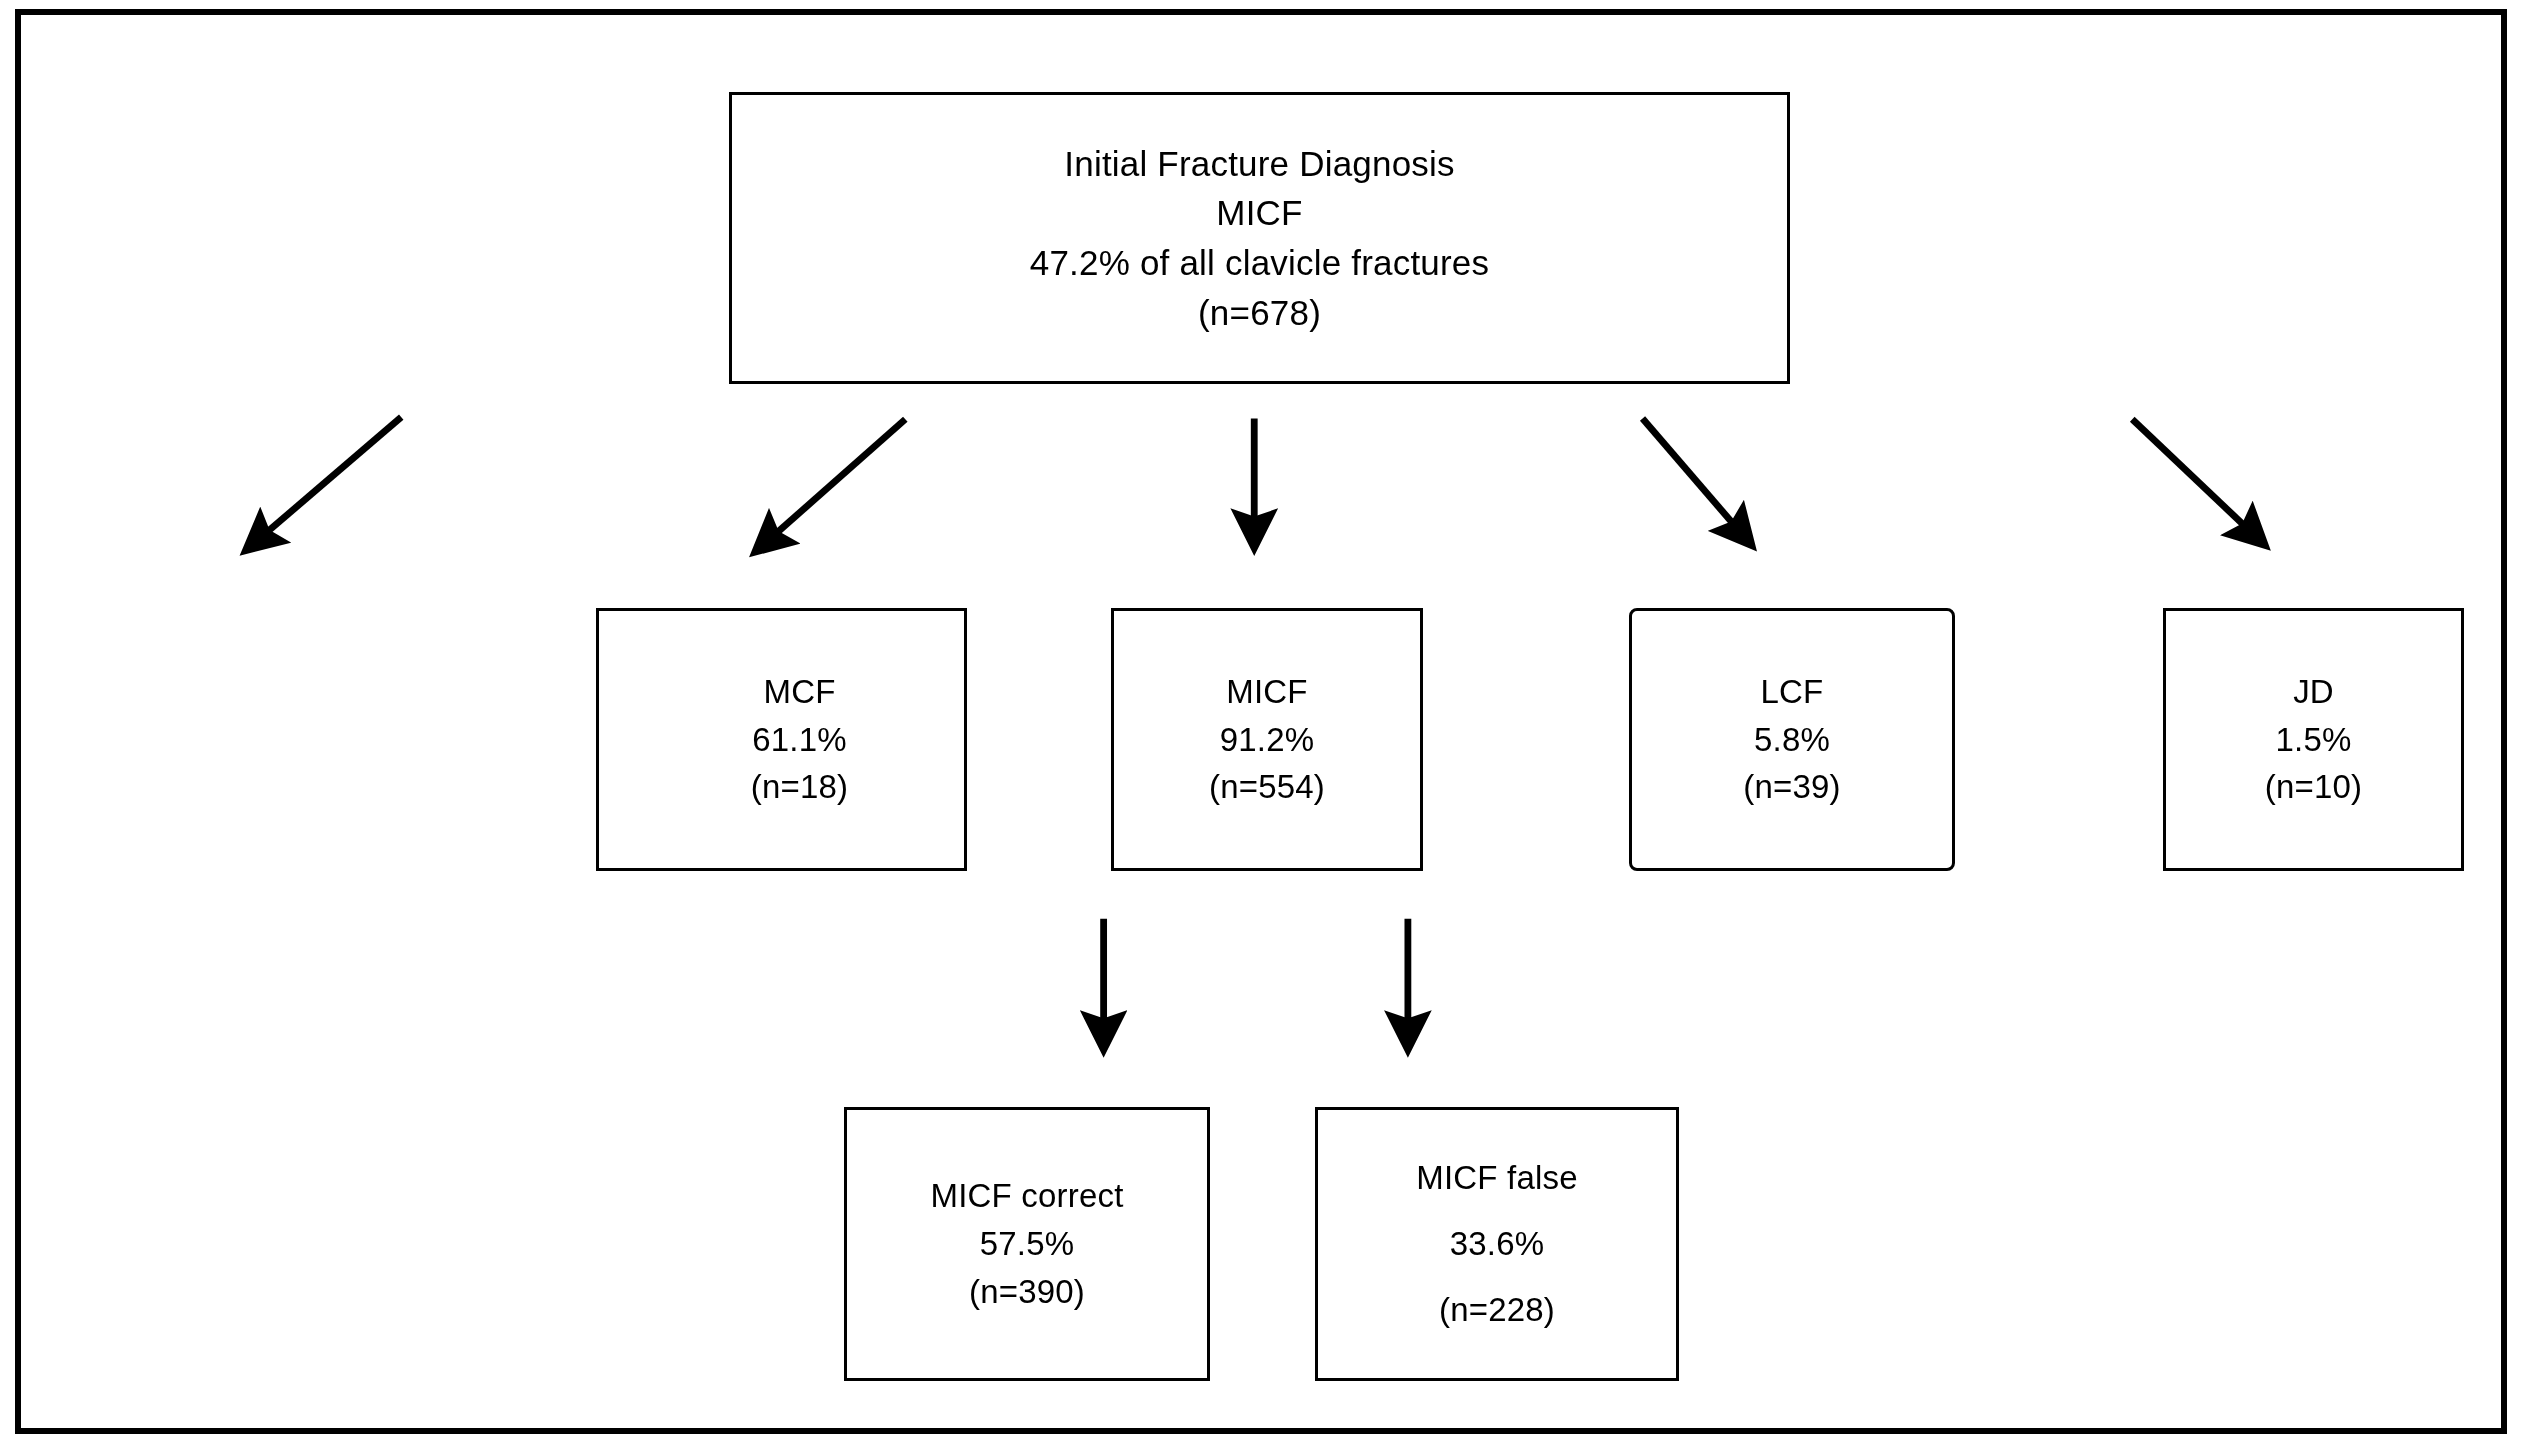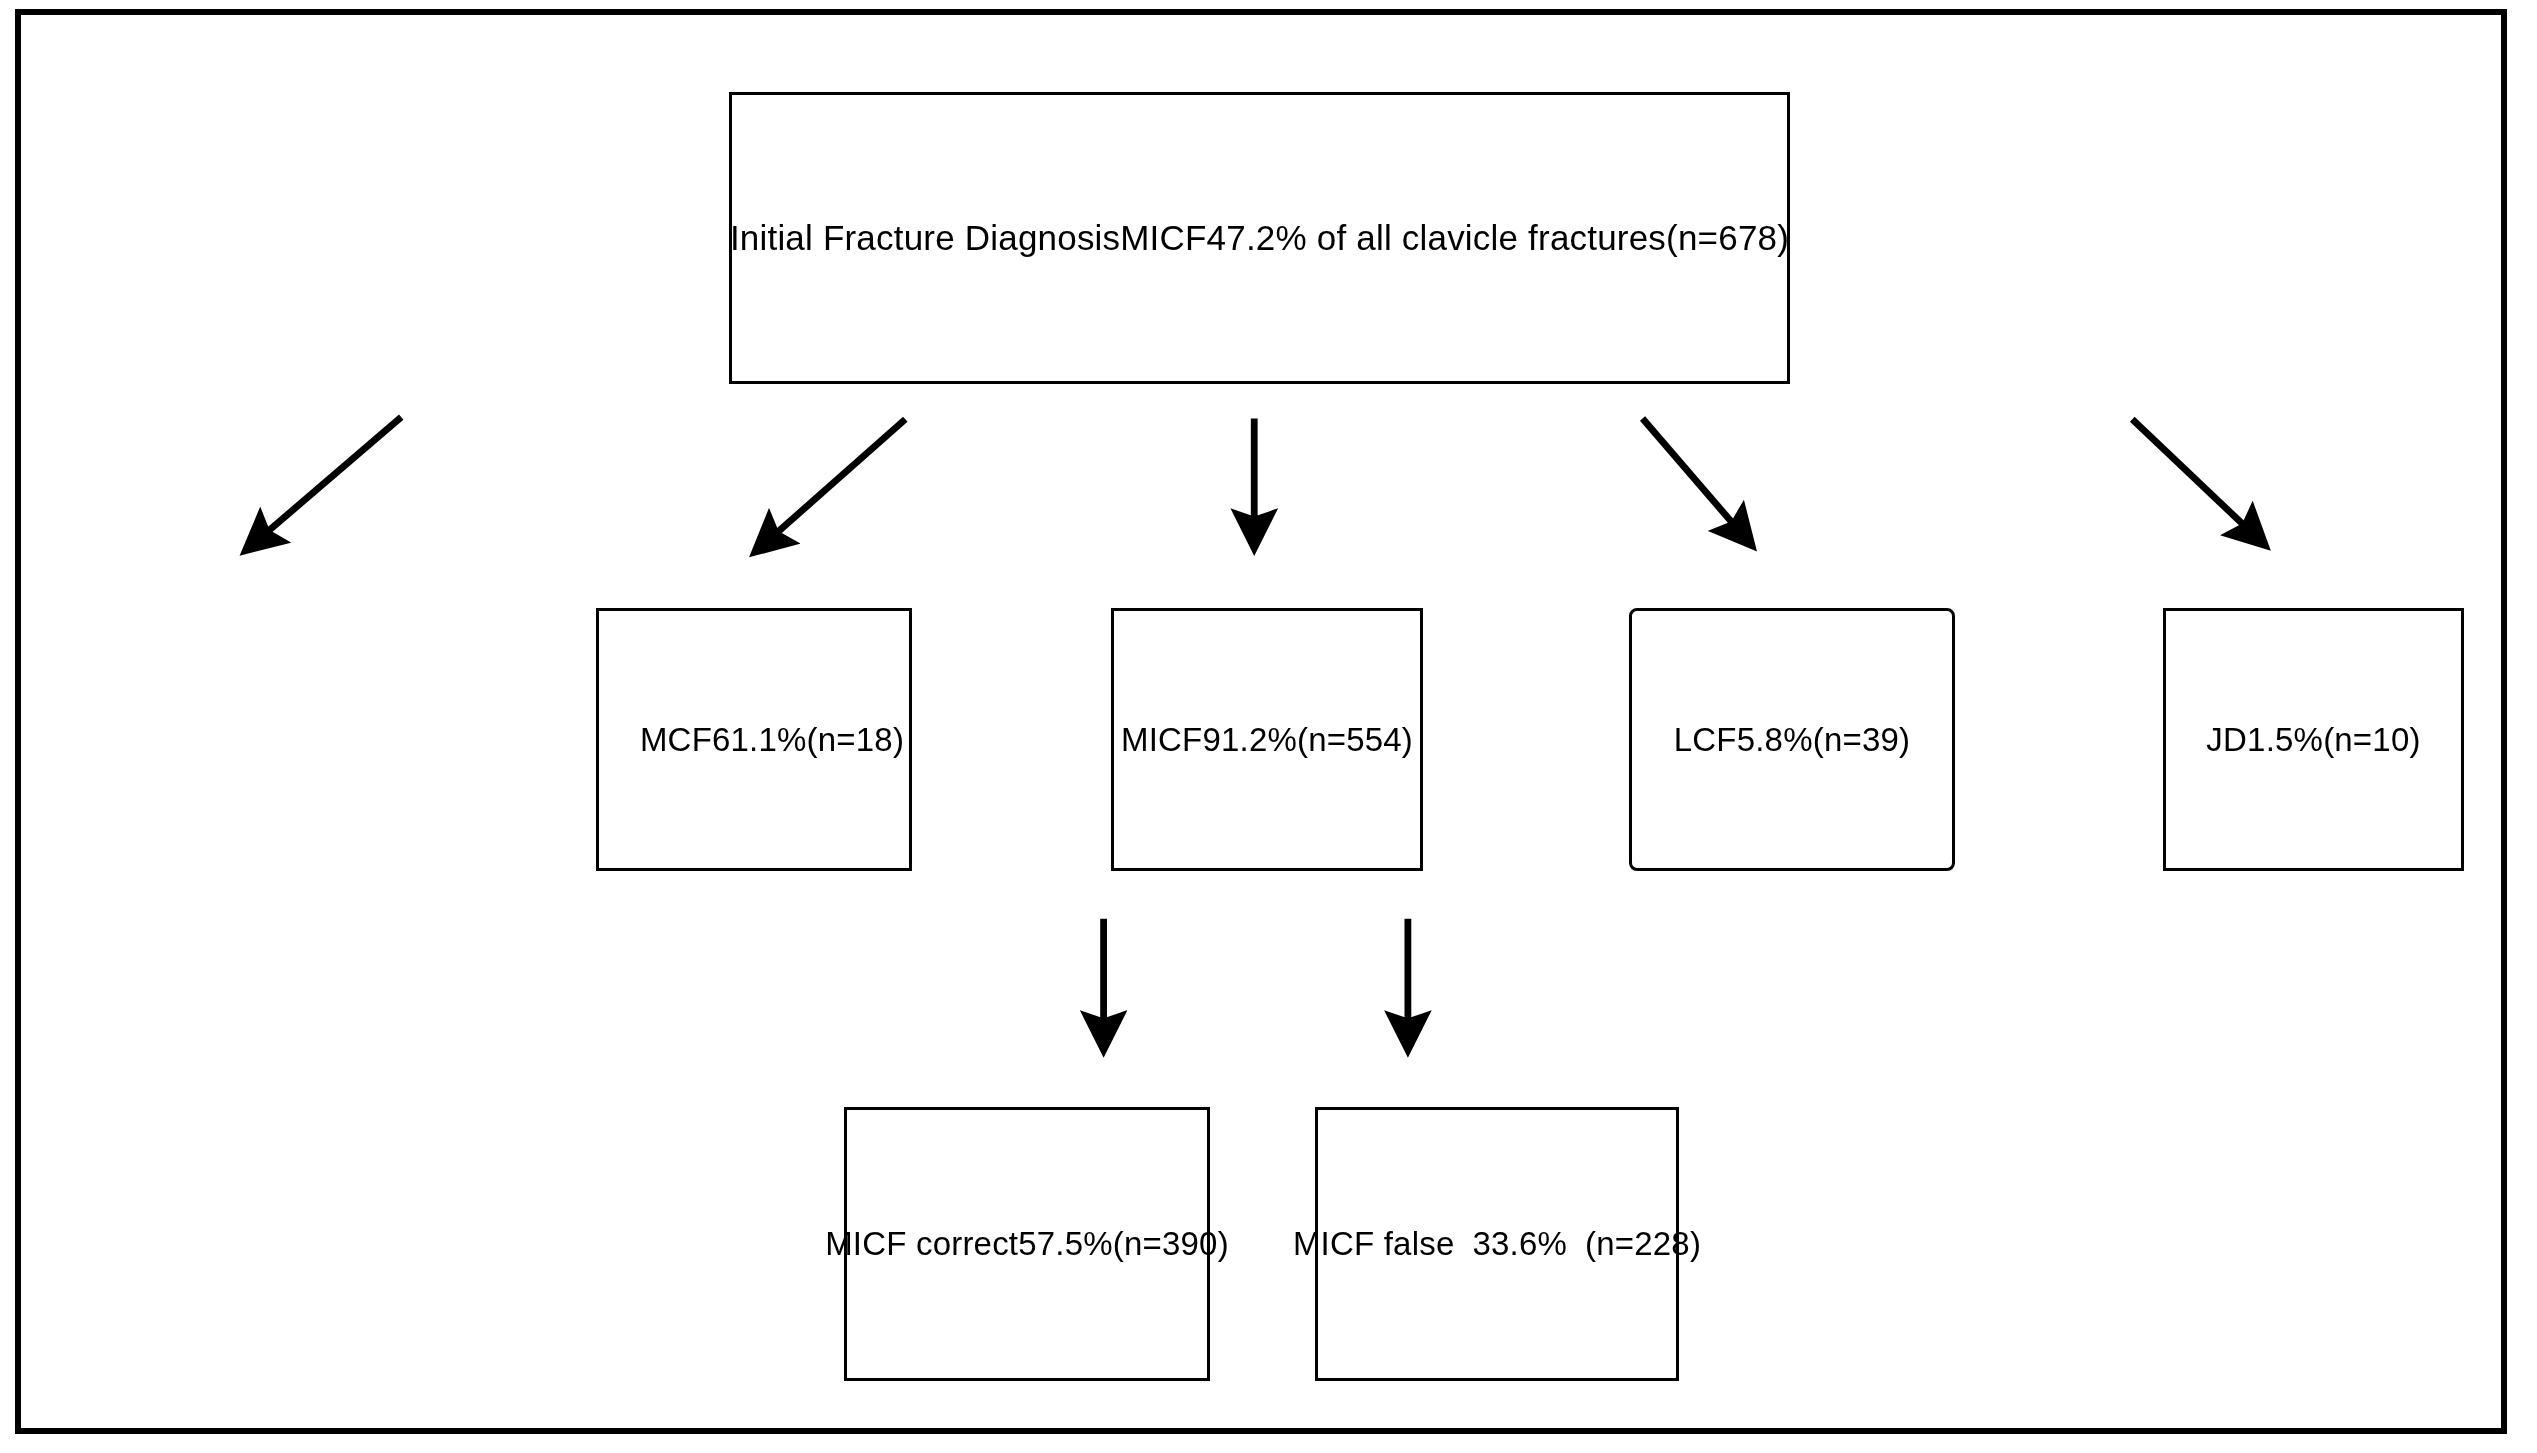--- a/index.html
+++ b/index.html
@@ -39,21 +39,21 @@
     height: 1454px;
     pointer-events: none;
   }
   
   .node {
     position: absolute;
     box-sizing: border-box;
     border: 3.8px solid #000000;
     background: #ffffff;
     display: flex;
-    flex-direction: row;
+    flex-direction: column;
     align-items: center;
     justify-content: center;
     text-align: center;
     color: #000000;
     font-size: 33px;
     line-height: 1.45;
     letter-spacing: 0.2px;
   }
   .node .line {
     display: block;
@@ -63,21 +63,21 @@
   #node-root {
     left: 729px;
     top: 92px;
     width: 1061px;
     height: 292px;
     font-size: 35px;
     line-height: 1.42;
   }
   
   #node-no-fracture { left: 92px;  top: 608px; width: 300px; height: 263px; }
-  #node-mcf         { left: 596px;  top: 608px; width: 316px; height: 263px; padding-left: 36px; }
+  #node-mcf         { left: 596px;  top: 608px; width: 371px; height: 263px; padding-left: 36px; }
   #node-micf        { left: 1111px; top: 608px; width: 312px; height: 263px; }
   #node-lcf         { left: 1629px; top: 608px; width: 326px; height: 263px; border-radius: 8px; }
   #node-jd          { left: 2119px; top: 608px; width: 301px; height: 263px; margin-left: 44px; }
   
   #node-micf-correct { left: 844px; top: 1107px; width: 366px; height: 274px; text-align: right; }
   #node-micf-false   { left: 1315px; top: 1107px; width: 364px; height: 274px; gap: 18px; }
 </style>
 </head>
 <body>
 

